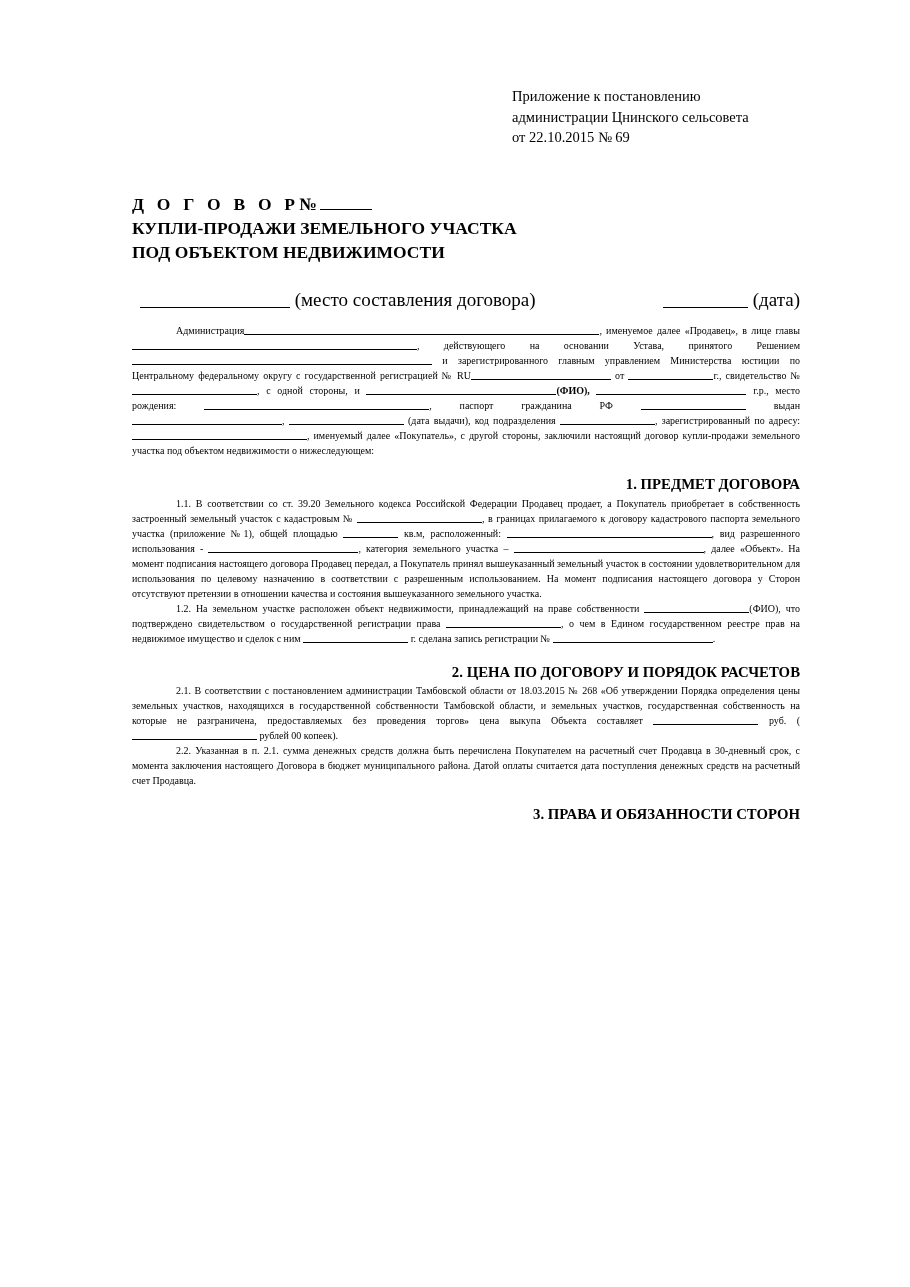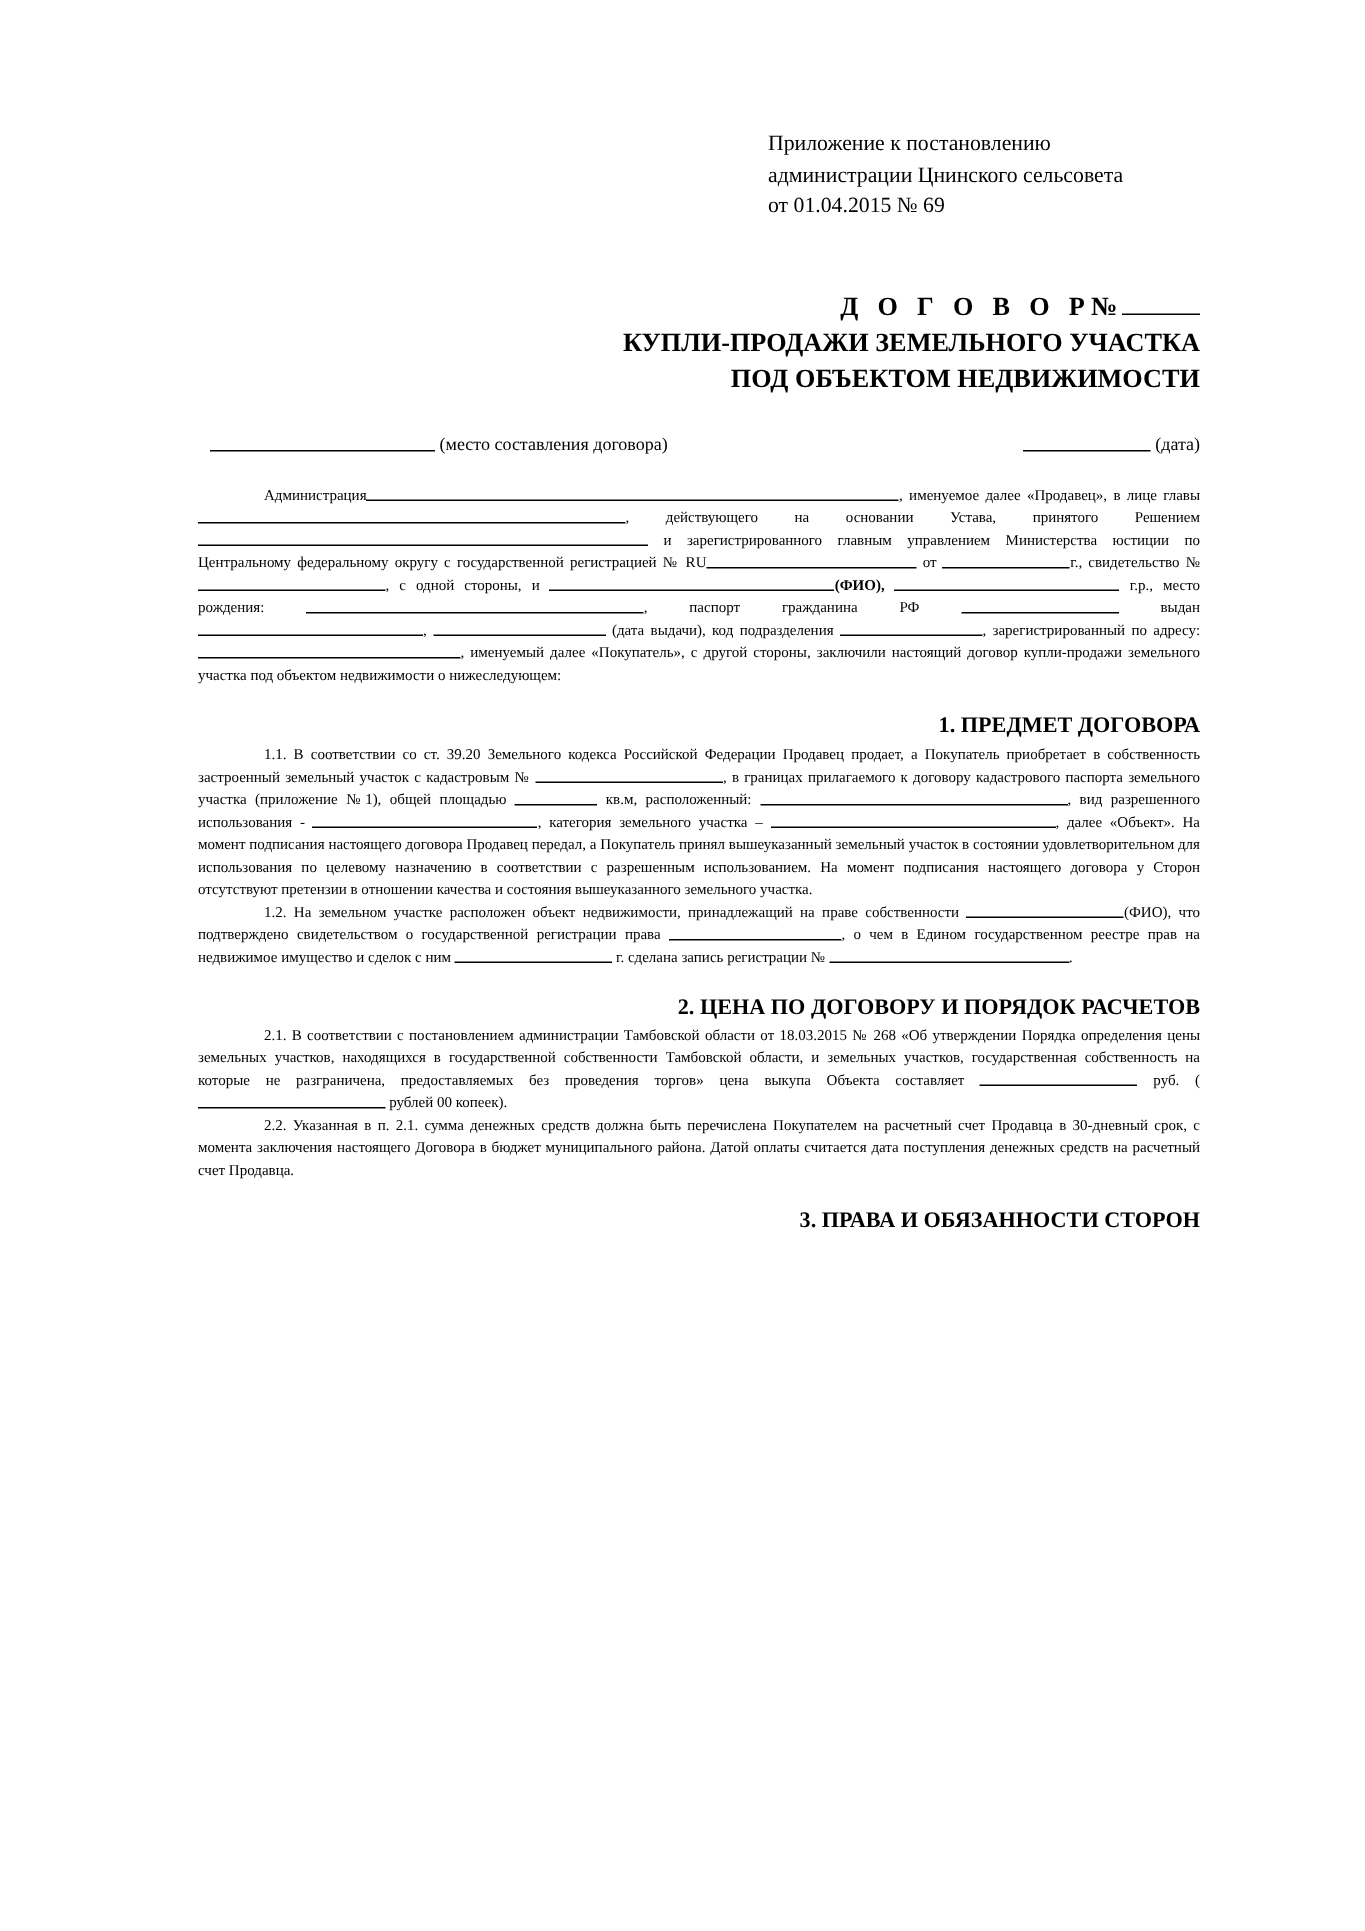--- a/index.html
+++ b/index.html
@@ -36,21 +36,21 @@
     margin-left: 380px;
     font-size: 14.5px;
     line-height: 1.42;
     text-align: left;
   }
   .doc-header div { white-space: nowrap; }
 
   
   .title-block {
     margin-top: 44px;
-    text-align: right;
+    text-align: left;
     font-weight: bold;
     font-size: 17.5px;
     line-height: 1.38;
   }
   .title-line-1 {
     font-size: 17.5px;
   }
   .title-spaced {
     letter-spacing: 4.2px;
   }
@@ -61,21 +61,21 @@
     display: inline-block;
     width: 52px;
     border-bottom: 1.4px solid #000;
     vertical-align: baseline;
     margin-left: 3px;
   }
 
   
   .place-date {
     margin-top: 25px;
-    font-size: 12px;
+    font-size: 19px;
     position: relative;
     height: 20px;
   }
   .place-date .left { position: absolute; left: 8px; top: 0; }
   .place-date .right { position: absolute; right: 0; top: 0; }
 
   
   p.body {
     margin: 0;
     font-size: 10px;
@@ -125,21 +125,21 @@
 </style>
 </head>
 <body>
 
 <div class="page">
   <div class="content">
 
     <div class="doc-header">
       <div>Приложение к постановлению</div>
       <div>администрации Цнинского сельсовета</div>
-      <div>от 01.04.2015 № 69</div>
+      <div>от 22.10.2015 № 69</div>
     </div>
 
     <div class="title-block">
       <div class="title-line-1">
         <span class="title-spaced">Д О Г О В О Р</span><span class="title-no">№</span><span class="blank-title"></span>
       </div>
       <div>КУПЛИ-ПРОДАЖИ ЗЕМЕЛЬНОГО УЧАСТКА</div>
       <div>ПОД ОБЪЕКТОМ НЕДВИЖИМОСТИ</div>
     </div>
 

